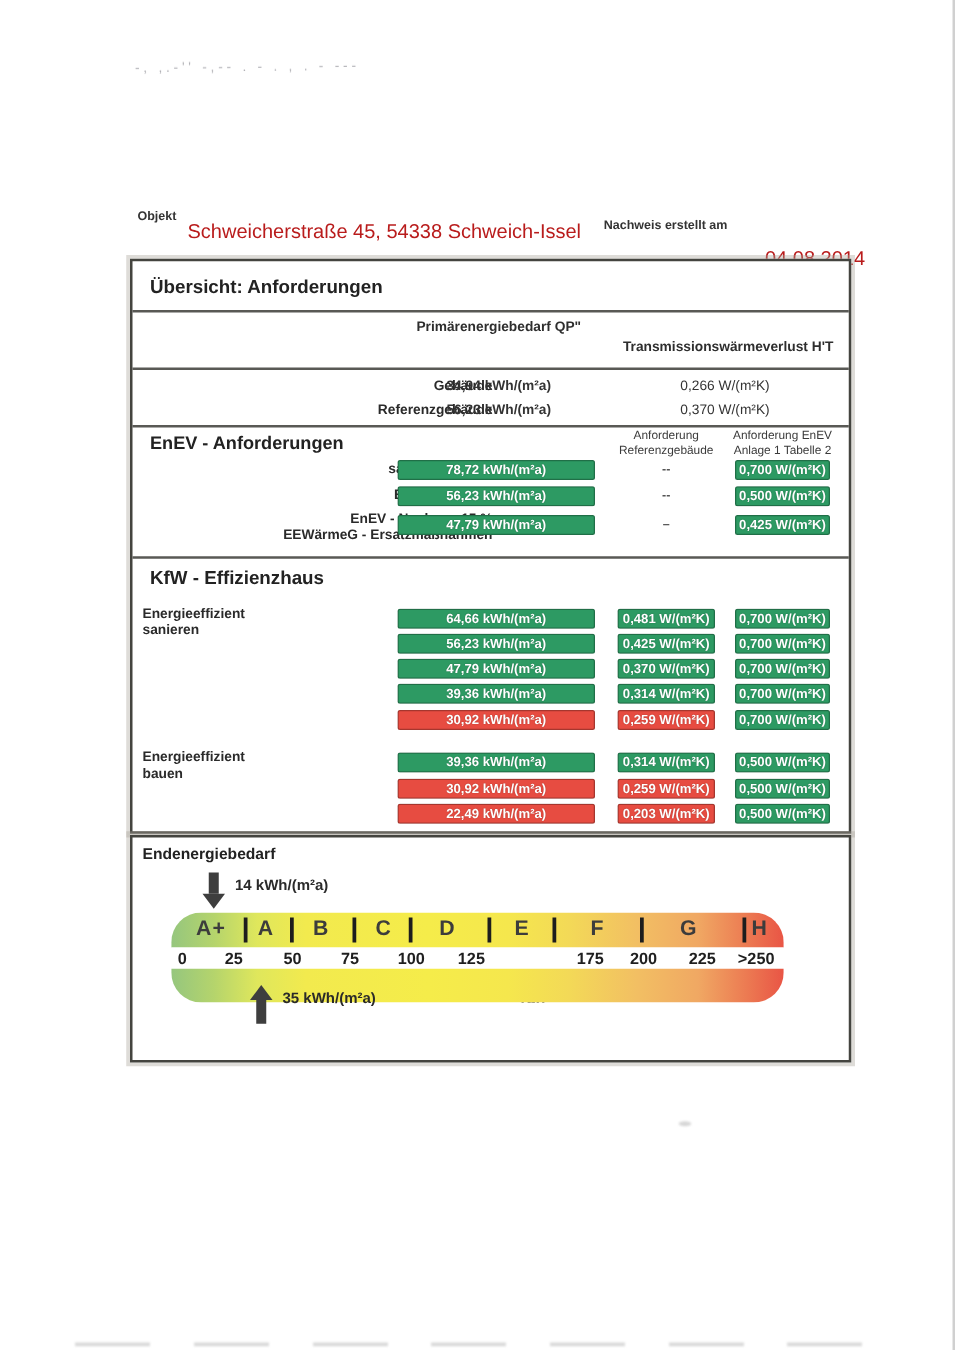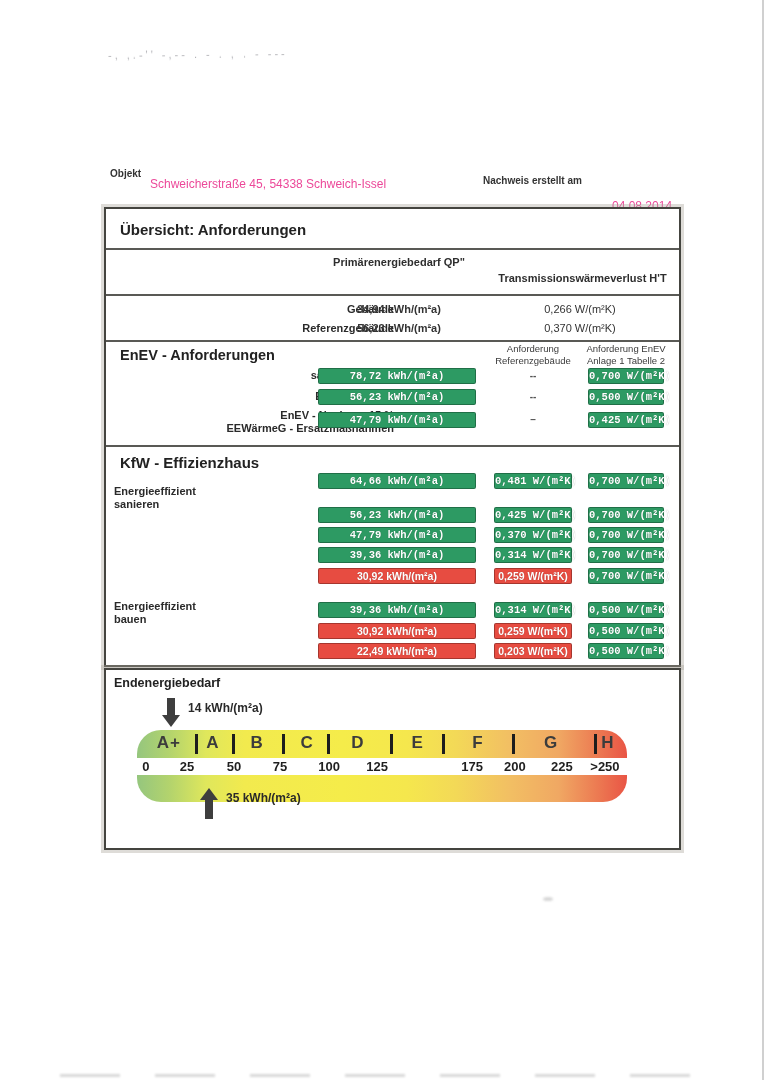--- a/index.html
+++ b/index.html
@@ -16,21 +16,21 @@
           background:rgba(140,140,140,.35);filter:blur(1px);}
 
   
   .scanbox{position:absolute;border:2px solid #44443f;background:#fff;
            box-shadow:0 0 0 3px rgba(167,164,152,.38);}
   .title-box{left:105px;top:85px;width:571px;height:68px;}
   .main-title{position:absolute;right:14px;top:50%;transform:translateY(-54%);
               font-size:22px;font-weight:bold;color:#2d2d2b;letter-spacing:.3px;white-space:nowrap;}
 
   .meta-label{position:absolute;font-size:10px;font-weight:bold;color:#333;}
-  .meta-value{position:absolute;font-size:12px;color:#ec4899;text-align:right;}
+  .meta-value{position:absolute;font-size:16px;color:#b91c1c;text-align:right;}
 
   .main-box{left:104px;top:207px;width:573px;height:456px;}
   .scale-box{left:104px;top:668px;width:573px;height:178px;}
 
   .rule{position:absolute;left:0;right:0;height:2px;background:#4b4b47;opacity:.92;}
 
   .sec-title{position:absolute;left:14px;font-weight:bold;color:#222;white-space:nowrap;}
 
   .colhead{position:absolute;text-align:center;font-weight:bold;font-size:11px;color:#2e2e2e;line-height:14px;}
   .subhead{position:absolute;text-align:center;font-size:9.5px;color:#3a3a3a;line-height:12px;}
@@ -40,21 +40,21 @@
           color:#2a2a2a;line-height:15px;white-space:nowrap;}
   .rlabel.two-line{top:-3px;line-height:13px;white-space:normal;}
   .glabel{position:absolute;left:8px;font-size:11px;font-weight:bold;color:#2a2a2a;line-height:13px;}
   .val{position:absolute;font-size:11px;color:#333;text-align:center;line-height:15px;}
   .col-qp{left:173px;width:240px;font-weight:bold;}
   .col-ht{left:384px;width:180px;}
 
   .pill{position:absolute;height:16px;border-radius:2px;border:1px solid rgba(0,0,0,.28);
         color:#fff;font-size:10.5px;font-weight:bold;text-align:center;line-height:14px;
         box-sizing:border-box;text-shadow:0 0 1px rgba(0,0,0,.35);white-space:nowrap;}
-  .pill.green{background:var(--green,#2d9a63);font-family:Liberation Mono, monospace;}
+  .pill.green{background:var(--green,#2d9a63);}
   .pill.red{background:var(--red,#e74c41);}
   .pill-qp{left:212px;width:158px;}
   .pill-mid{left:388px;width:78px;}
   .pill-req{left:482px;width:76px;}
   .dash{position:absolute;left:388px;width:78px;text-align:center;font-size:10px;font-weight:bold;
         color:#555;line-height:15px;}
 
   
   .scale-bar{position:absolute;left:31px;top:60px;width:490px;height:72px;border-radius:24px;overflow:hidden;}
   .band{position:relative;width:100%;
@@ -147,21 +147,21 @@
     </div>
     <div class="rule" style="top:236px;"></div>
 
     <div class="sec-title" style="top:245px;font-size:15px;">KfW - Effizienzhaus</div>
 
     <div class="glabel" style="top:276px;">
       <div>Energieeffizient</div>
       <div>sanieren</div>
     </div>
 
-    <div class="row" style="top:264px;padding-left:48px;">
+    <div class="row" style="top:278px;padding-left:48px;">
       <div class="rlabel">KfW - 115</div>
       <div class="pill green pill-qp">64,66 kWh/(m²a)</div>
       <div class="pill green pill-mid">0,481 W/(m²K)</div>
       <div class="pill green pill-req">0,700 W/(m²K)</div>
     </div>
     <div class="row" style="top:298px;">
       <div class="rlabel">KfW - 100</div>
       <div class="pill green pill-qp">56,23 kWh/(m²a)</div>
       <div class="pill green pill-mid">0,425 W/(m²K)</div>
       <div class="pill green pill-req">0,700 W/(m²K)</div>

